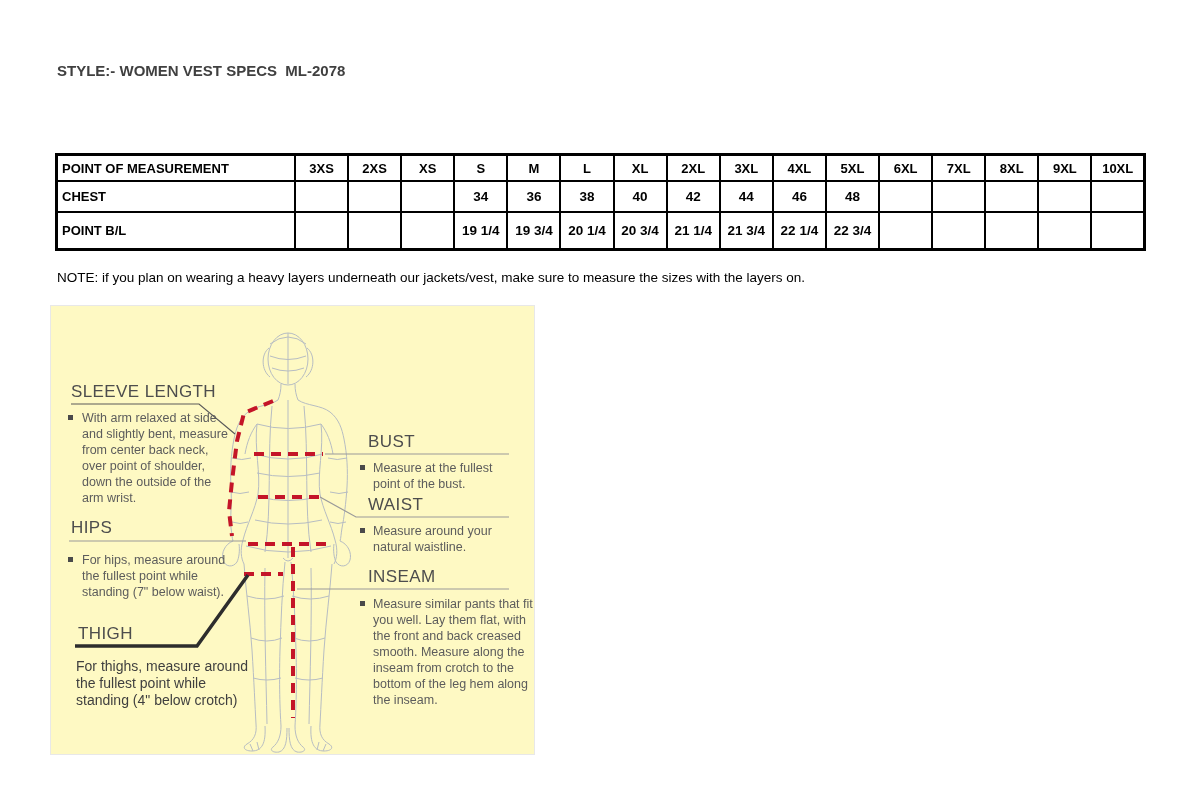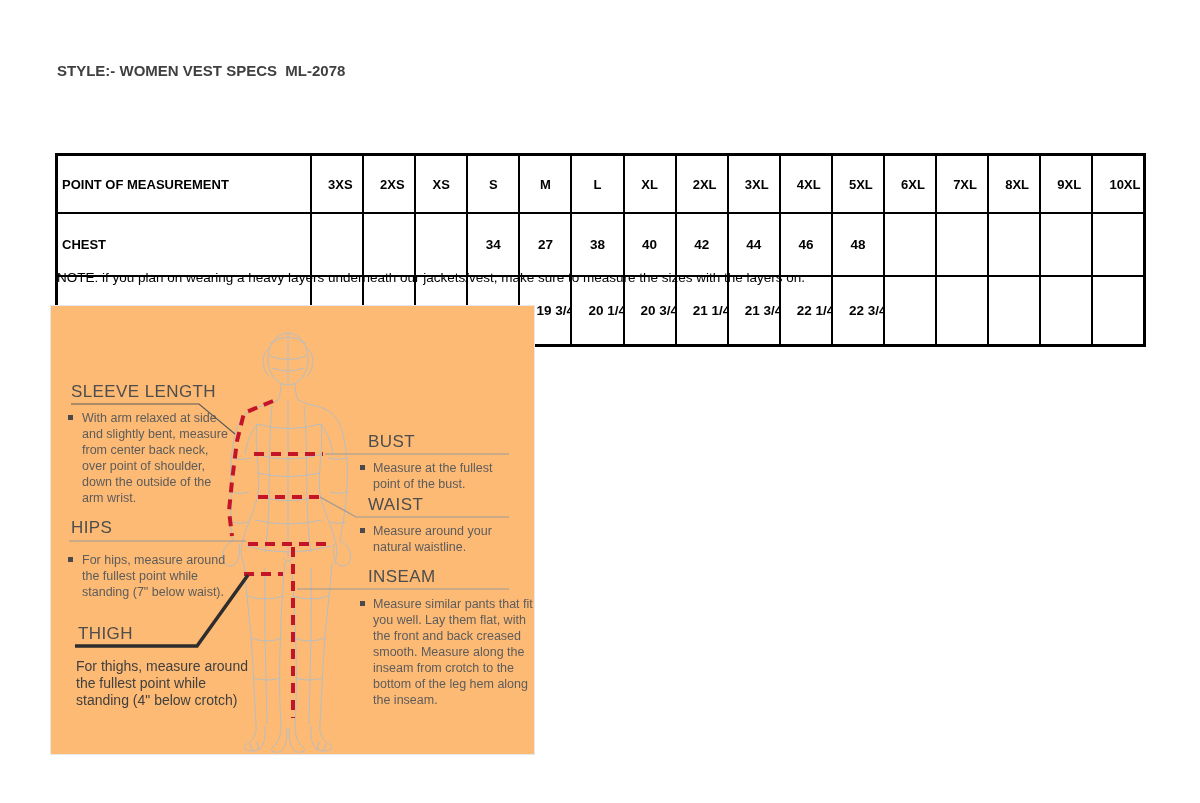--- a/index.html
+++ b/index.html
@@ -12,37 +12,37 @@
     position:absolute; left:57px; top:62px;
     font-size:15px; font-weight:700; color:#404040; white-space:pre;
   }
   
   table.size-table {
     position:absolute; left:55px; top:153px; width:1091px;
     border-collapse:collapse; table-layout:fixed;
     border:3px solid #000;
   }
   .size-table th, .size-table td {
-    border:2px solid #000; padding:16px; text-align:center;
+    border:2px solid #000; padding:0; text-align:center;
     font-size:13px; color:#000; overflow:hidden; white-space:nowrap;
   }
   .size-table thead th { height:24px; font-weight:700; }
   .size-table thead th.label-col { width:232px; text-align:left; padding-left:4px; }
   .size-table tbody th.row-label { text-align:left; padding-left:4px; font-weight:700; }
   .size-table tbody tr:nth-child(1) th, .size-table tbody tr:nth-child(1) td { height:29px; }
   .size-table tbody tr:nth-child(2) th, .size-table tbody tr:nth-child(2) td { height:35px; }
   .size-table tbody td { font-weight:700; font-size:13.5px; }
   .note-text {
     position:absolute; left:57px; top:270px;
     font-size:13.5px; font-weight:400; color:#000;
   }
   
   .diagram {
     position:absolute; left:50px; top:305px; width:485px; height:450px;
-    background:#fdba74; border:1px solid #e8e8e8; box-sizing:border-box;
+    background:#fef9c3; border:1px solid #e8e8e8; box-sizing:border-box;
   }
   .fig-svg { position:absolute; left:0; top:0; }
   .fig-line   { fill:none; stroke:var(--figure-line,#b7bdc2); stroke-width:1; }
   .red-line   { fill:none; stroke:var(--measure-line,#c41528); stroke-width:4; stroke-dasharray:10 7; }
   .callout    { fill:none; stroke:var(--callout-line,#9a9a9a); stroke-width:1.2; }
   .callout-dark { fill:none; stroke:#5a5a5a; stroke-width:1.2; }
   .callout-thick { fill:none; stroke:#2d2d2d; stroke-width:3.5; }
   .d-heading {
     position:absolute; font-size:17px; letter-spacing:0.4px;
     color:var(--heading-text,#4d4d4d); white-space:nowrap;
@@ -83,21 +83,21 @@
         <th>10XL</th>
       </tr>
   </thead>
   <tbody>
       <tr>
         <th class="row-label">CHEST</th>
         <td></td>
         <td></td>
         <td></td>
         <td>34</td>
-        <td>27</td>
+        <td>36</td>
         <td>38</td>
         <td>40</td>
         <td>42</td>
         <td>44</td>
         <td>46</td>
         <td>48</td>
         <td></td>
         <td></td>
         <td></td>
         <td></td>

